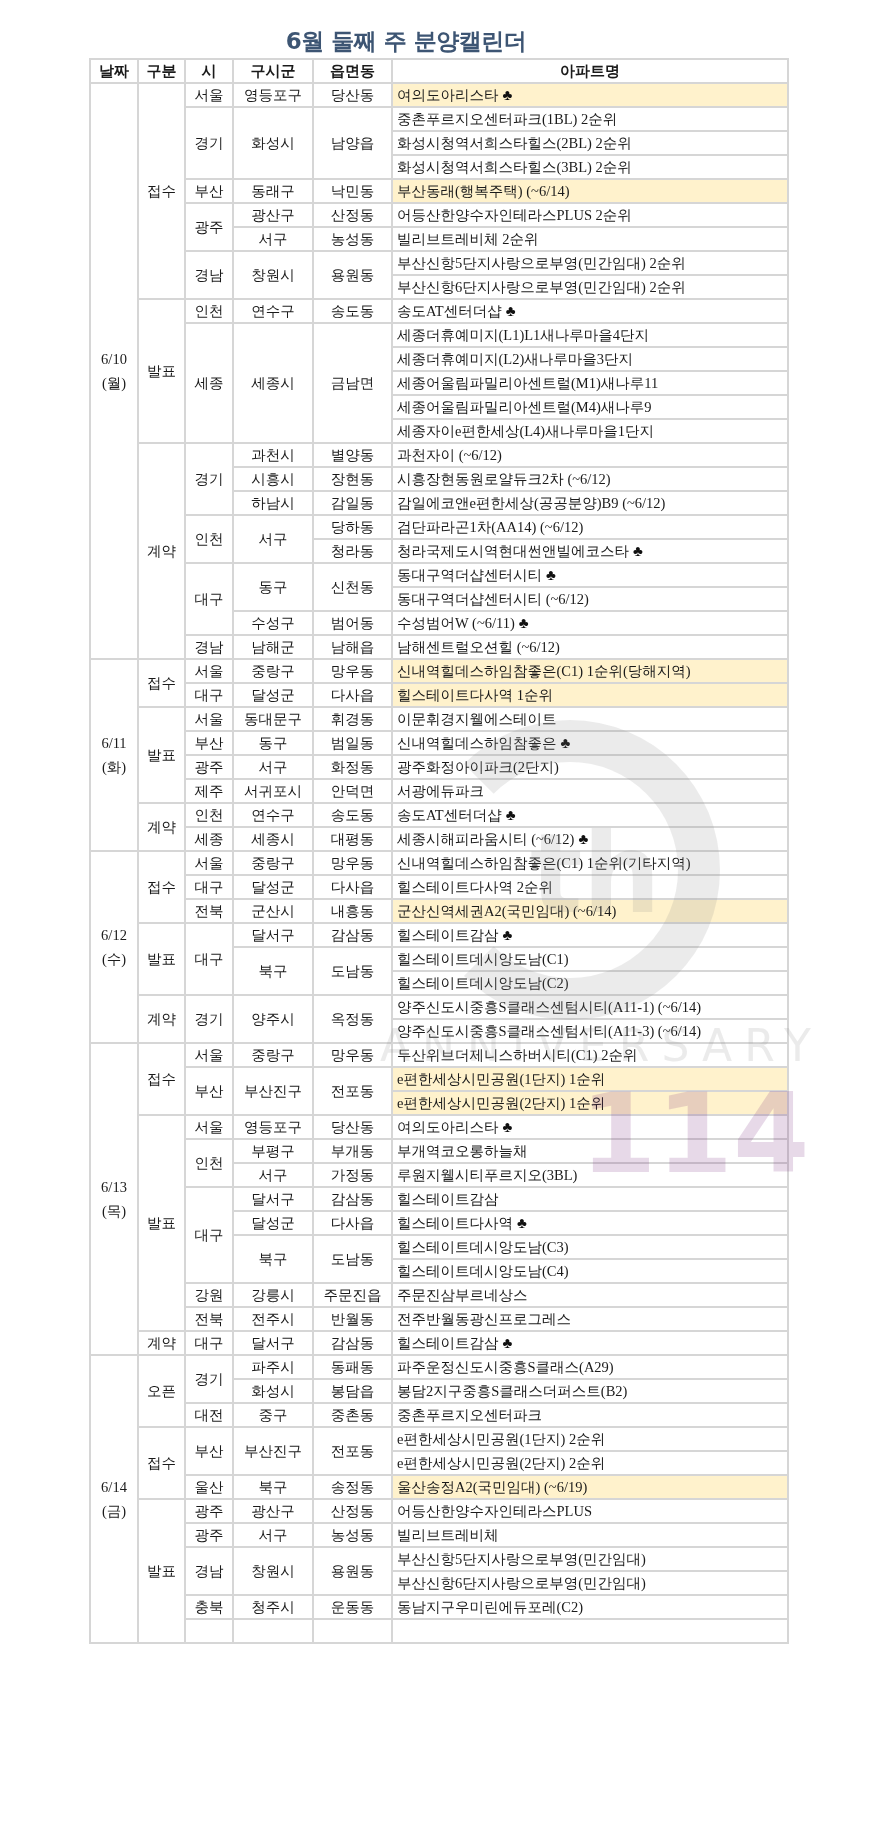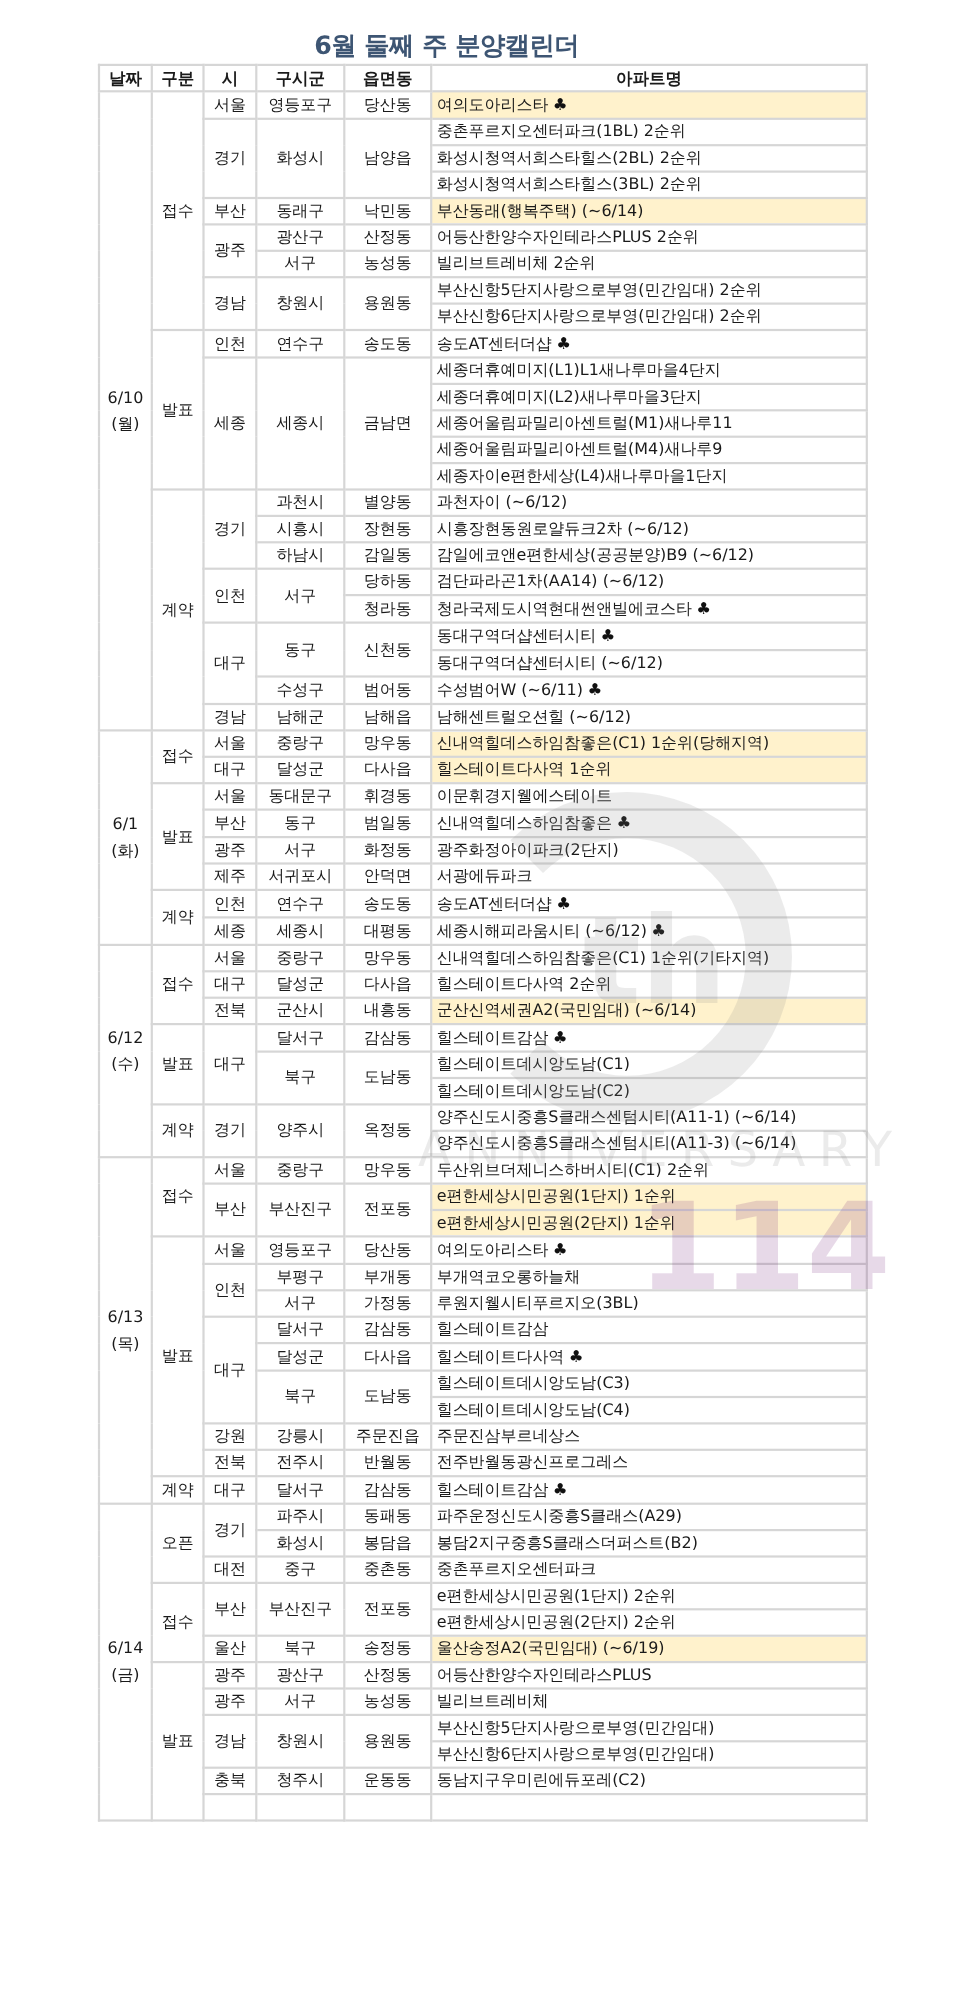--- a/index.html
+++ b/index.html
@@ -8,21 +8,21 @@
   .title { position: absolute; top: 26px; left: 0; width: 812px; text-align: center;
            font-size: 23px; font-weight: bold; color: #3d5573; letter-spacing: -0.5px; }
   .watermark { position: absolute; left: 380px; top: 700px; width: 420px; height: 480px;
                pointer-events: none; z-index: 2; opacity: 0.16; }
   .wm-circle { position: absolute; left: 40px; top: 20px; width: 300px; height: 300px;
                border: 42px solid #888; border-radius: 50%; border-left-color: transparent; box-sizing: border-box; }
   .wm-th { position: absolute; left: 150px; top: 110px; font-size: 110px; font-weight: bold; color: #888; }
   .wm-anniv { position: absolute; left: 0; top: 320px; font-size: 44px; letter-spacing: 12px; color: #888; }
   .wm-114 { position: absolute; left: 200px; top: 370px; font-size: 110px; font-weight: bold; color: #701a75; }
   table.cal { position: absolute; top: 58px; left: 89px; width: 698px; border-collapse: collapse;
-              table-layout: fixed; z-index: 1; font-size: 14.5px; }
+              table-layout: fixed; z-index: 1; font-size: 14.5px; font-family: Liberation Serif, serif; }
   table.cal th, table.cal td { border: 2px solid #d6d6d6; height: 22px; padding: 0 2px;
               white-space: nowrap; overflow: hidden; line-height: 22px; }
   table.cal th { font-weight: bold; text-align: center; background: #ffffff; font-size: 15px; }
   table.cal td.c { text-align: center; }
   table.cal td.apt { text-align: left; padding-left: 4px; }
   table.cal td.hl { background: #fff2cc; }
   .club { font-size: 15px; margin-left: 4px; color: #111; }
   col.c1 { width: 48px; } col.c2 { width: 47px; } col.c3 { width: 48px; }
   col.c4 { width: 80px; } col.c5 { width: 79px; } col.c6 { width: 396px; }
 </style>
@@ -171,21 +171,21 @@
         <td class="c" rowspan="1">범어동</td>
         <td class="apt"><span>수성범어W (~6/11)</span><span class="club">♣</span></td>
       </tr>
       <tr>
         <td class="c" rowspan="1">경남</td>
         <td class="c" rowspan="1">남해군</td>
         <td class="c" rowspan="1">남해읍</td>
         <td class="apt"><span>남해센트럴오션힐 (~6/12)</span></td>
       </tr>
       <tr>
-        <td class="c" rowspan="8" style="white-space: pre-line; line-height: 24px;">6/1
+        <td class="c" rowspan="8" style="white-space: pre-line; line-height: 24px;">6/11
 (화)</td>
         <td class="c" rowspan="2">접수</td>
         <td class="c" rowspan="1">서울</td>
         <td class="c" rowspan="1">중랑구</td>
         <td class="c" rowspan="1">망우동</td>
         <td class="apt hl"><span>신내역힐데스하임참좋은(C1) 1순위(당해지역)</span></td>
       </tr>
       <tr>
         <td class="c" rowspan="1">대구</td>
         <td class="c" rowspan="1">달성군</td>

